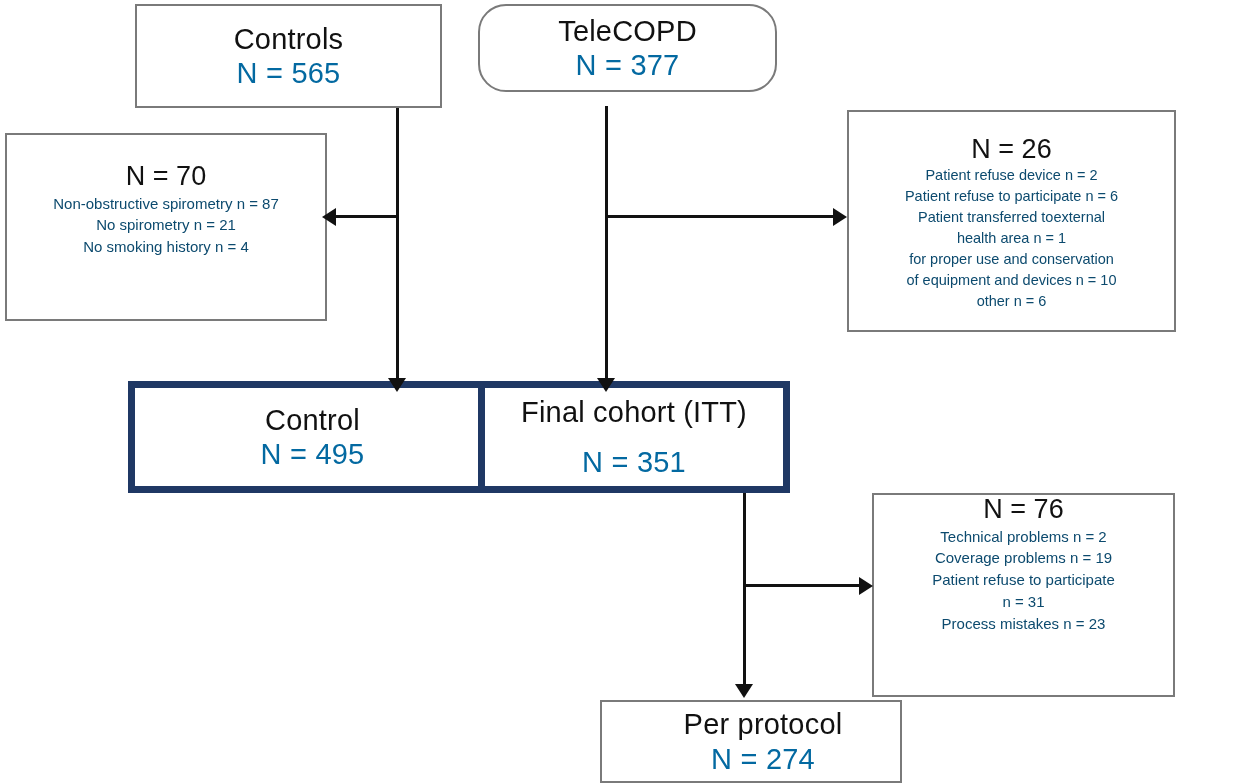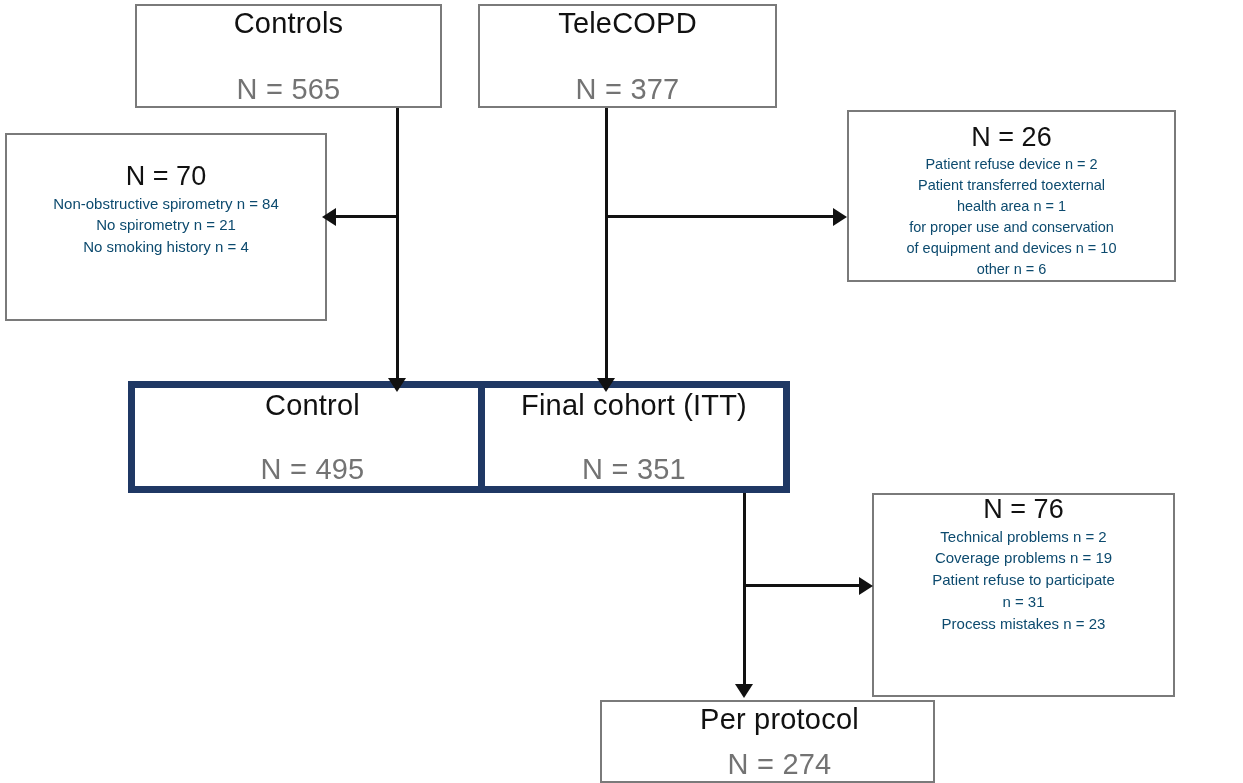--- a/index.html
+++ b/index.html
@@ -19,41 +19,41 @@
     overflow: hidden;
   }
   .box {
     position: absolute;
     box-sizing: border-box;
     background: #ffffff;
     border: 2px solid #6d6d6d;
     display: flex;
     flex-direction: column;
     align-items: center;
-    justify-content: space-between;
+    justify-content: center;
     text-align: center;
     z-index: 3;
   }
   .box.thin { border: 2px solid #7a7a7a; }
   .box.navy {
     border: 7px solid #1f3864;
     box-shadow: 0 0 0 1px #ffffff inset;
     z-index: 4;
   }
   .ttl {
     font-size: 29px;
     line-height: 1.18;
     letter-spacing: .2px;
     color: #111;
   }
   .num {
     font-size: 29px;
     line-height: 1.18;
     letter-spacing: .2px;
-    color: #737373;
+    color: #0369a1;
   }
   .hdr-n {
     font-size: 27px;
     line-height: 1.1;
     color: #111;
     margin-bottom: 1px;
   }
   .reason {
     font-size: 15px;
     line-height: 1.45;
@@ -108,38 +108,39 @@
 </head>
 <body>
 
 <div id="canvas">
 
   <div class="box thin" style="left:135px; top:4px; width:307px; height:104px;">
     <div class="ttl">Controls</div>
     <div class="num">N = 565</div>
   </div>
 
-  <div class="box thin" style="left:478px; top:4px; width:299px; height:104px;">
+  <div class="box thin" style="left:478px; top:4px; width:299px; height:88px;border-radius:28px;">
     <div class="ttl">TeleCOPD</div>
     <div class="num">N = 377</div>
   </div>
 
   <div class="box thin" style="left:5px; top:133px; width:322px; height:188px; justify-content:flex-start; padding-top:27px;">
     <div class="hdr-n">N = 70</div>
     <div class="reasons-wrap">
-      <div class="reason">Non-obstructive spirometry n = 84</div>
+      <div class="reason">Non-obstructive spirometry n = 87</div>
       <div class="reason">No spirometry n = 21</div>
       <div class="reason">No smoking history n = 4</div>
     </div>
   </div>
 
-  <div class="box thin" style="left:847px; top:110px; width:329px; height:172px; justify-content:flex-end; padding-top:5px;">
+  <div class="box thin" style="left:847px; top:110px; width:329px; height:222px; justify-content:center; padding-top:5px;">
     <div class="hdr-n">N = 26</div>
     <div class="reasons-wrap">
       <div class="reason sm">Patient refuse device n = 2</div>
+      <div class="reason sm">Patient refuse to participate n = 6</div>
       <div class="reason sm">Patient transferred toexternal</div>
       <div class="reason sm">health area n = 1</div>
       <div class="reason sm">for proper use and conservation</div>
       <div class="reason sm">of equipment and devices n = 10</div>
       <div class="reason sm">other n = 6</div>
     </div>
   </div>
 
   <div class="box navy" style="left:128px; top:381px; width:361px; height:112px;padding-left:8px;">
     <div class="ttl">Control</div>
@@ -155,21 +156,21 @@
     <div class="hdr-n">N = 76</div>
     <div class="reasons-wrap">
       <div class="reason">Technical problems n = 2</div>
       <div class="reason">Coverage problems n = 19</div>
       <div class="reason">Patient refuse to participate</div>
       <div class="reason">n = 31</div>
       <div class="reason">Process mistakes n = 23</div>
     </div>
   </div>
 
-  <div class="box thin" style="left:600px; top:700px; width:335px; height:83px;padding-left:24px;">
+  <div class="box thin" style="left:600px; top:700px; width:302px; height:83px;padding-left:24px;">
     <div class="ttl">Per protocol</div>
     <div class="num">N = 274</div>
   </div>
 
   <div class="vline" style="left:396px; top:106px; height:284px;"></div>
   <div class="arrow-down" style="left:388px; top:378px;"></div>
 
   <div class="hline" style="left:336px; top:215px; width:62px;"></div>
   <div class="arrow-left" style="left:322px; top:208px;"></div>
 

